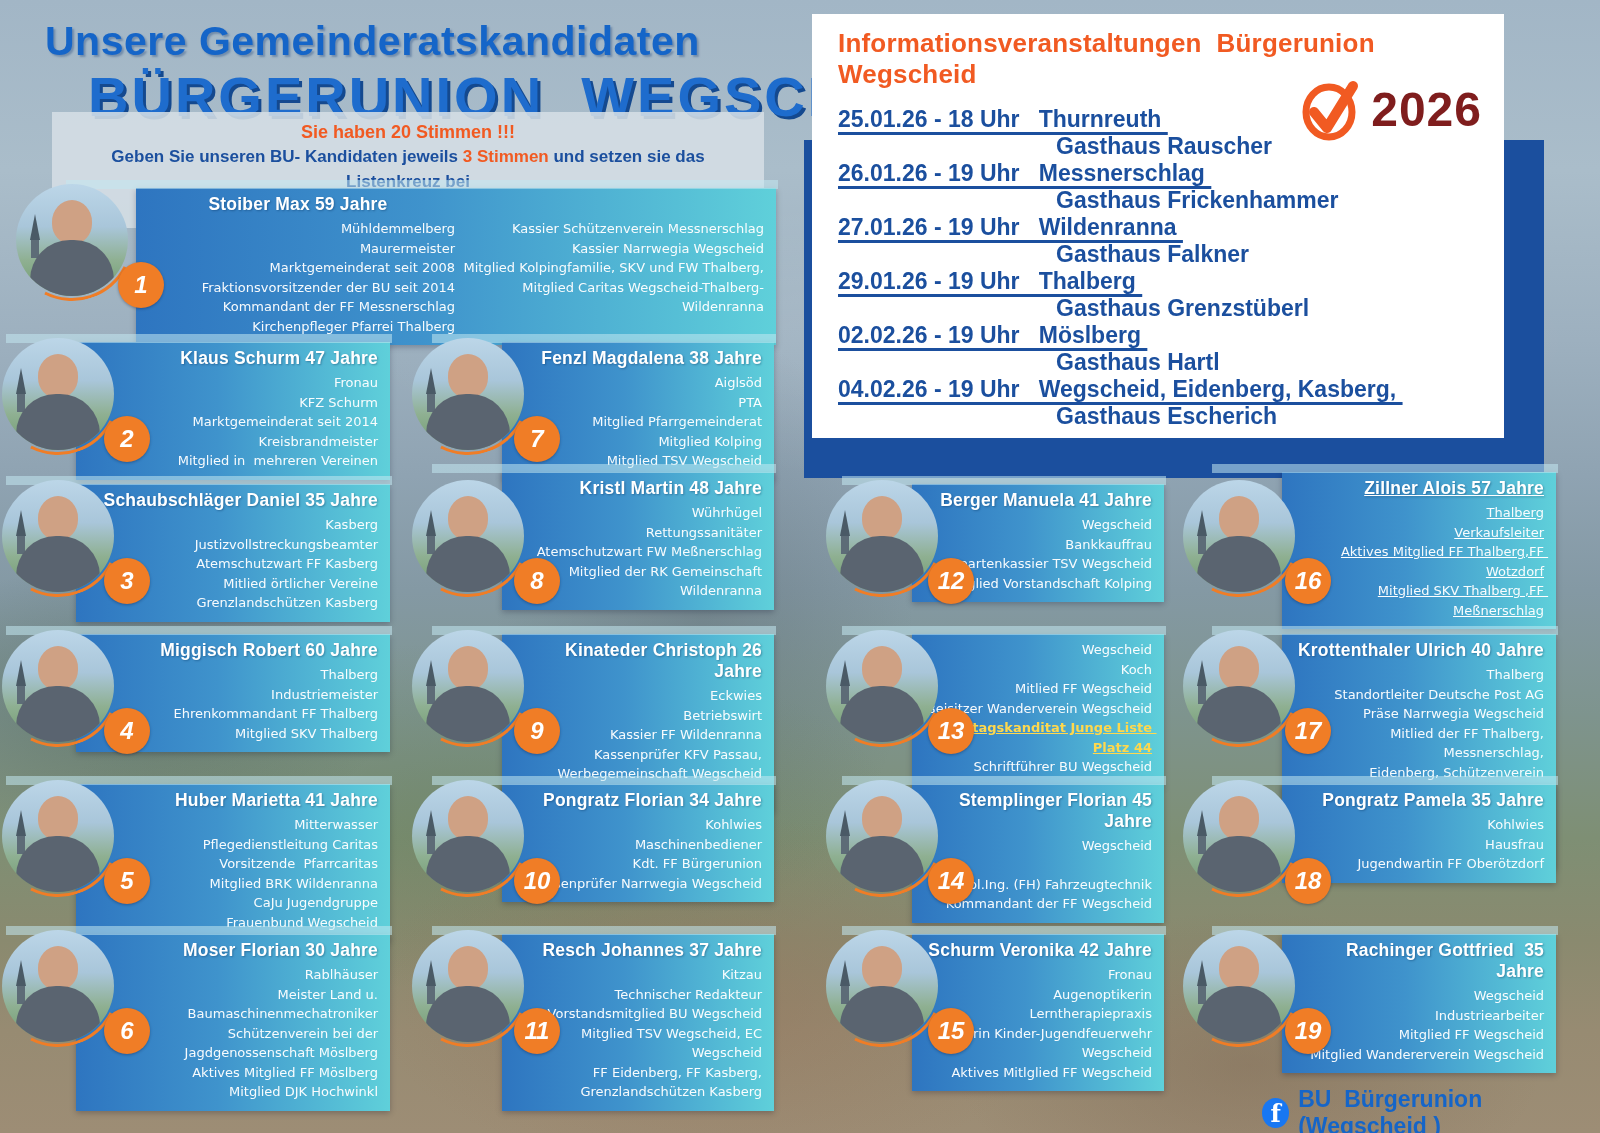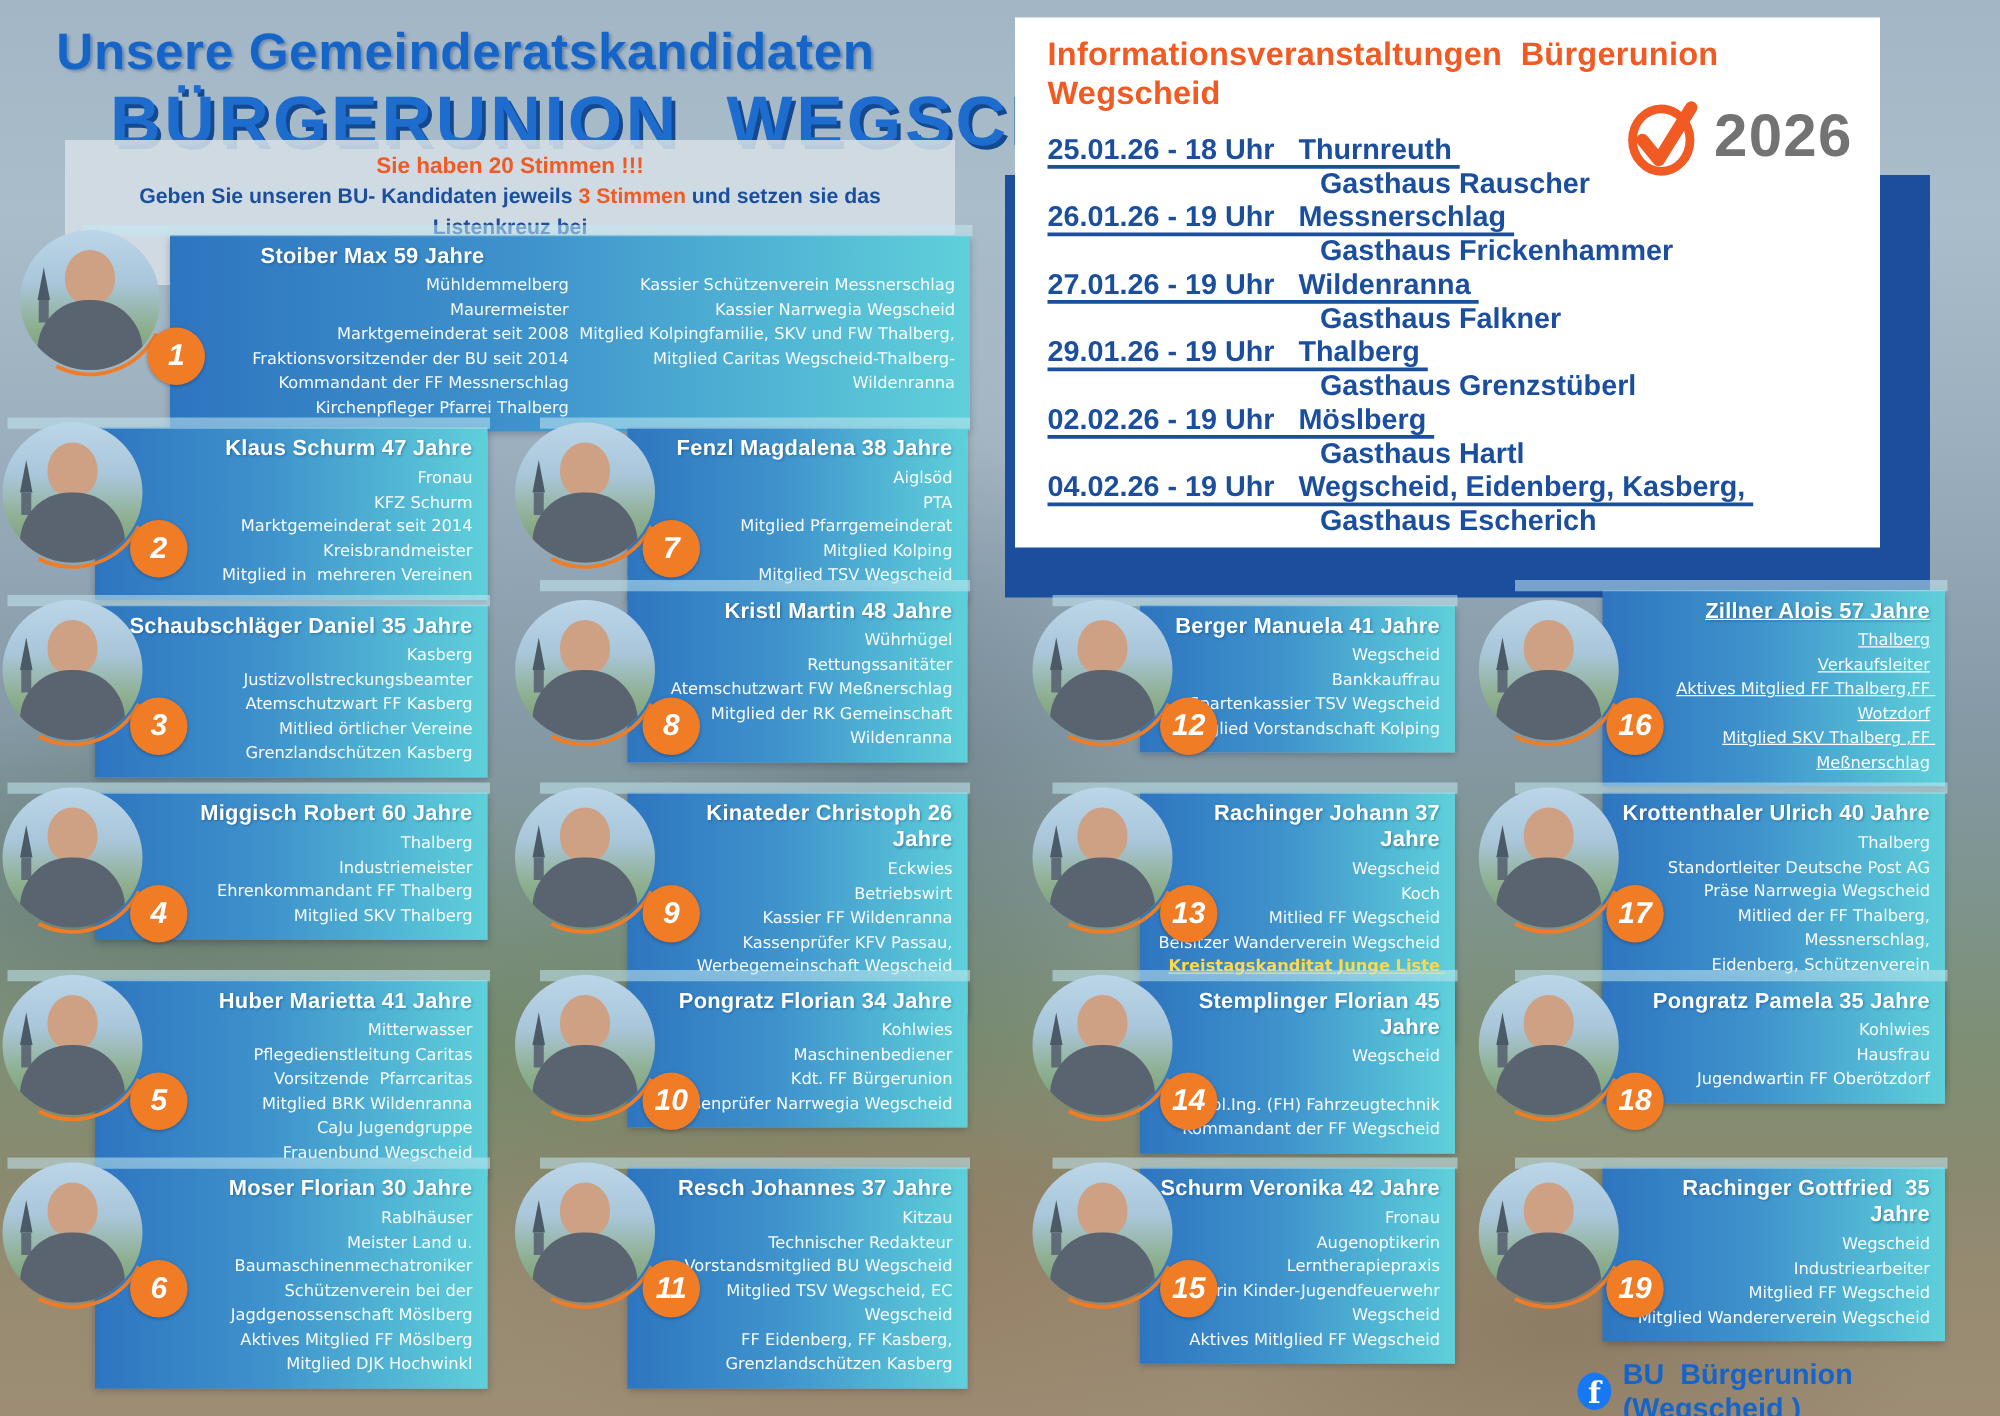--- a/index.html
+++ b/index.html
@@ -26,21 +26,21 @@
   .notice-box .hl{color:#f15a22;}
 
   
   .navy-frame{position:absolute;left:804px;top:140px;width:740px;height:338px;background:#1b4f9e;}
   .info-panel{position:absolute;left:812px;top:14px;width:692px;height:424px;background:#fff;padding:14px 26px 0 26px;box-sizing:border-box;}
   .info-title{color:#f15a22;font-weight:bold;font-size:26px;letter-spacing:.2px;white-space:pre-wrap;}
   .events{margin-top:16px;color:#1b4f9e;font-weight:bold;font-size:23px;line-height:27px;}
   .event .dp{text-decoration:underline;text-decoration-thickness:2.5px;text-underline-offset:5px;white-space:pre-wrap;}
   .event .venue{padding-left:218px;white-space:pre-wrap;}
   .year-block{position:absolute;right:22px;top:62px;display:flex;align-items:center;gap:8px;}
-  .year-label{color:#737373;font-weight:bold;font-size:48px;letter-spacing:1px;}
+  .year-label{color:#7f1d1d;font-weight:bold;font-size:48px;letter-spacing:1px;}
 
   
   .candidate{position:absolute;}
   .card{position:absolute;background:linear-gradient(90deg,#2e75c0 0%,#3f93cc 45%,#5fd0da 100%);
     color:#fff;padding:6px 12px 9px;box-sizing:border-box;box-shadow:0 2px 6px rgba(0,0,30,.25);}
   .card::before{content:'';position:absolute;top:-8px;left:-70px;right:-2px;height:9px;background:rgba(195,232,240,.55);}
   .cname{font-weight:bold;font-size:17.5px;text-align:right;letter-spacing:.2px;
     text-shadow:1px 1px 2px rgba(0,40,80,.35);margin-bottom:4px;white-space:pre-wrap;}
   .lines{font-family:"DejaVu Sans",sans-serif;font-size:13px;line-height:1.5;text-align:right;color:rgba(255,255,255,.96);}
   .lines .line{white-space:pre-wrap;min-height:19px;}
@@ -397,21 +397,20 @@
         <div class="head"></div>
         <div class="torso"></div>
       </div>
       <div class="arc"></div>
       <div class="badge">12</div>
     </div>
   </div>
 
   <div class="candidate">
     <div class="card" style="left: 912px; top: 634px; width: 252px; position: absolute;">
-      <div class="cname">Rachinger Johann 37 Jahre</div>
       <div class="lines">
             <div class="line">Wegscheid</div>
             <div class="line">Koch</div>
             <div class="line">Mitlied FF Wegscheid</div>
             <div class="line">Beisitzer Wanderverein Wegscheid</div>
             <div class="line hl-line">Kreistagskanditat Junge Liste Platz 44</div>
             <div class="line">Schriftführer BU Wegscheid</div>
           </div>
     </div>
     <div class="photo" style="left: 826px; top: 630px;">

